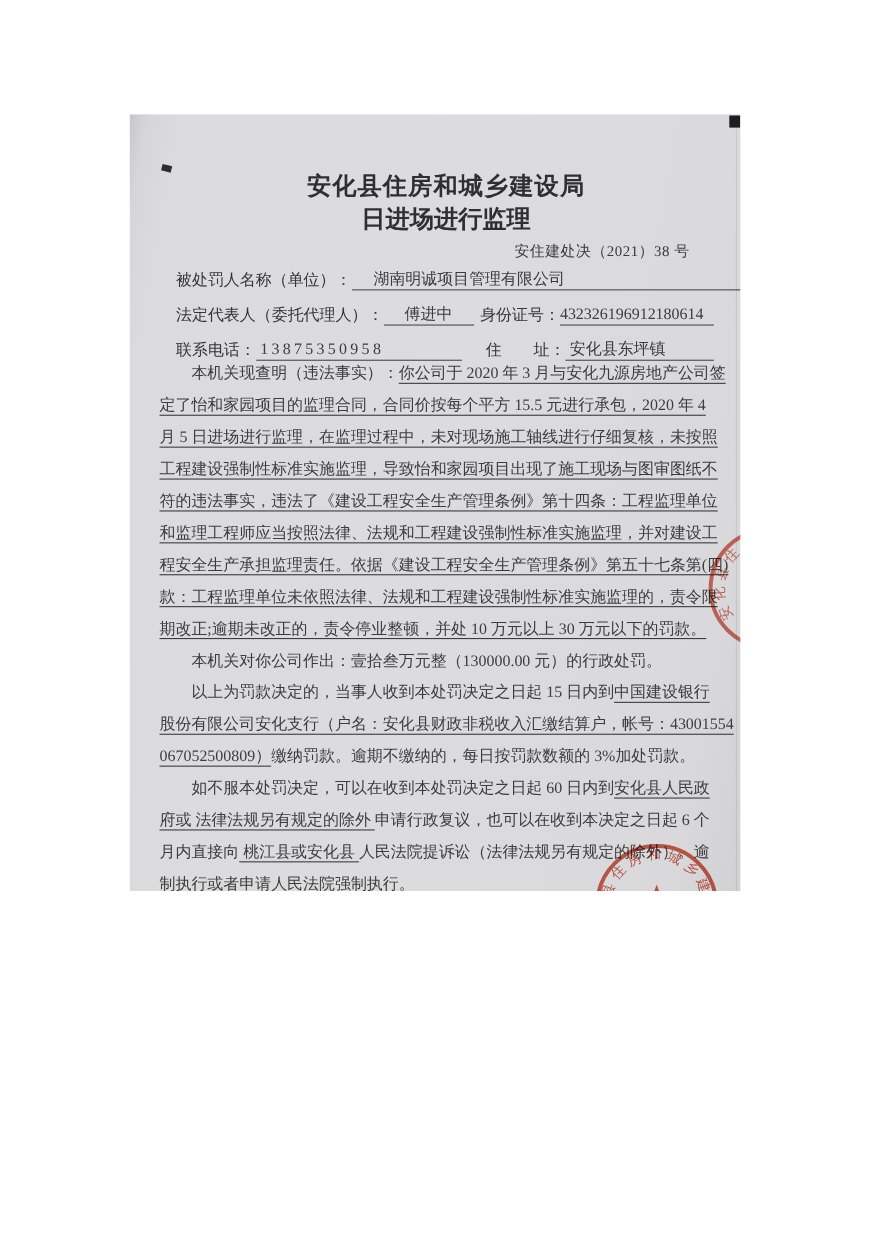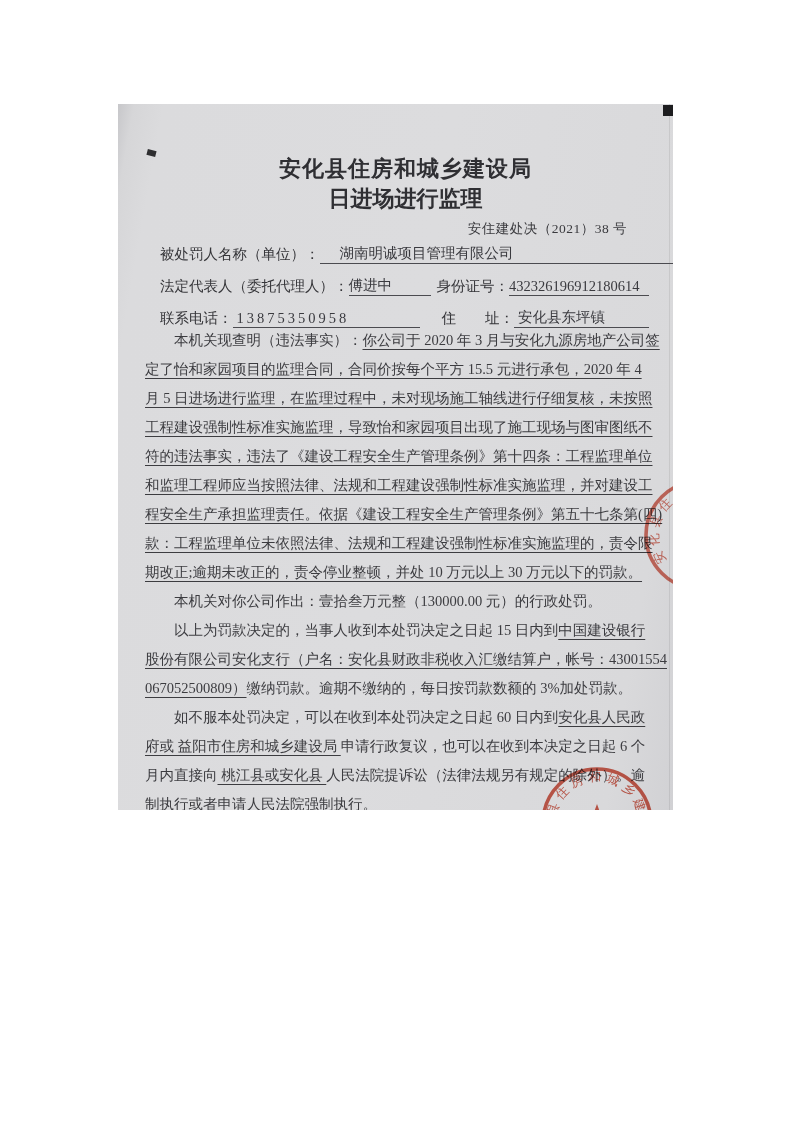--- a/index.html
+++ b/index.html
@@ -51,42 +51,42 @@
   <div class="corner-tl"></div>
 
   <div class="t1">安化县住房和城乡建设局</div>
   <div class="t2">日进场进行监理</div>
   <div class="docnum">安住建处决（2021）38 号</div>
 
   <div class="frow" style="top:140px">
     <span class="lab">被处罚人名称（单位）：</span><span class="ubox" style="width:342px;padding-left:20px">湖南明诚项目管理有限公司</span>
   </div>
   <div class="frow" style="top:172px">
-    <span class="lab">法定代表人（委托代理人）：</span><span class="ubox" style="width:82px;text-align:left">傅进中</span><span class="lab" style="margin-left:6px">身份证号：</span><span class="ubox" style="width:140px;text-align:left">432326196912180614</span>
+    <span class="lab">法定代表人（委托代理人）：</span><span class="ubox" style="width:82px;text-align:center">傅进中</span><span class="lab" style="margin-left:6px">身份证号：</span><span class="ubox" style="width:140px;text-align:left">432326196912180614</span>
   </div>
   <div class="frow" style="top:204px">
     <span class="lab">联系电话：</span><span class="ubox" style="width:183px;padding-left:4px;letter-spacing:3px">13875350958</span><span class="lab" style="margin-left:22px">住　　址：</span><span class="ubox" style="width:131px;padding-left:4px">安化县东坪镇</span>
   </div>
 
   <div class="body">
       <div class="bline indent"><span>本机关现查明（违法事实）：</span><span class="u">你公司于 2020 年 3 月与安化九源房地产公司签</span></div>
       <div class="bline"><span class="u">定了怡和家园项目的监理合同，合同价按每个平方 15.5 元进行承包，2020 年 4</span></div>
       <div class="bline"><span class="u">月 5 日进场进行监理，在监理过程中，未对现场施工轴线进行仔细复核，未按照</span></div>
       <div class="bline"><span class="u">工程建设强制性标准实施监理，导致怡和家园项目出现了施工现场与图审图纸不</span></div>
       <div class="bline"><span class="u">符的违法事实，违法了《建设工程安全生产管理条例》第十四条：工程监理单位</span></div>
       <div class="bline"><span class="u">和监理工程师应当按照法律、法规和工程建设强制性标准实施监理，并对建设工</span></div>
       <div class="bline"><span class="u">程安全生产承担监理责任。依据《建设工程安全生产管理条例》第五十七条第(四)</span></div>
       <div class="bline"><span class="u">款：工程监理单位未依照法律、法规和工程建设强制性标准实施监理的，责令限</span></div>
       <div class="bline"><span class="u">期改正;逾期未改正的，责令停业整顿，并处 10 万元以上 30 万元以下的罚款。</span></div>
       <div class="bline indent"><span>本机关对你公司作出：壹拾叁万元整（130000.00 元）的行政处罚。</span></div>
       <div class="bline indent"><span>以上为罚款决定的，当事人收到本处罚决定之日起 15 日内到</span><span class="u">中国建设银行</span></div>
       <div class="bline"><span class="u">股份有限公司安化支行（户名：安化县财政非税收入汇缴结算户，帐号：43001554</span></div>
       <div class="bline"><span class="u">067052500809）</span><span>缴纳罚款。逾期不缴纳的，每日按罚款数额的 3%加处罚款。</span></div>
       <div class="bline indent"><span>如不服本处罚决定，可以在收到本处罚决定之日起 60 日内到</span><span class="u">安化县人民政</span></div>
-      <div class="bline"><span class="u">府或 益阳市住房和城乡建设局 </span><span>申请行政复议，也可以在收到本决定之日起 6 个</span></div>
+      <div class="bline"><span class="u">府或 法律法规另有规定的除外 </span><span>申请行政复议，也可以在收到本决定之日起 6 个</span></div>
       <div class="bline"><span>月内直接向</span><span class="u"> 桃江县或安化县 </span><span>人民法院提诉讼（法律法规另有规定的除外）。逾</span></div>
       <div class="bline"><span>制执行或者申请人民法院强制执行。</span></div>
     </div>
 
   <div class="dateline">
     <span class="hw">2021</span>
     <span class="pd m2">年</span>
     <span class="hw m4">12</span>
     <span class="pd m4">月</span>
     <span class="hw m2">20</span>

